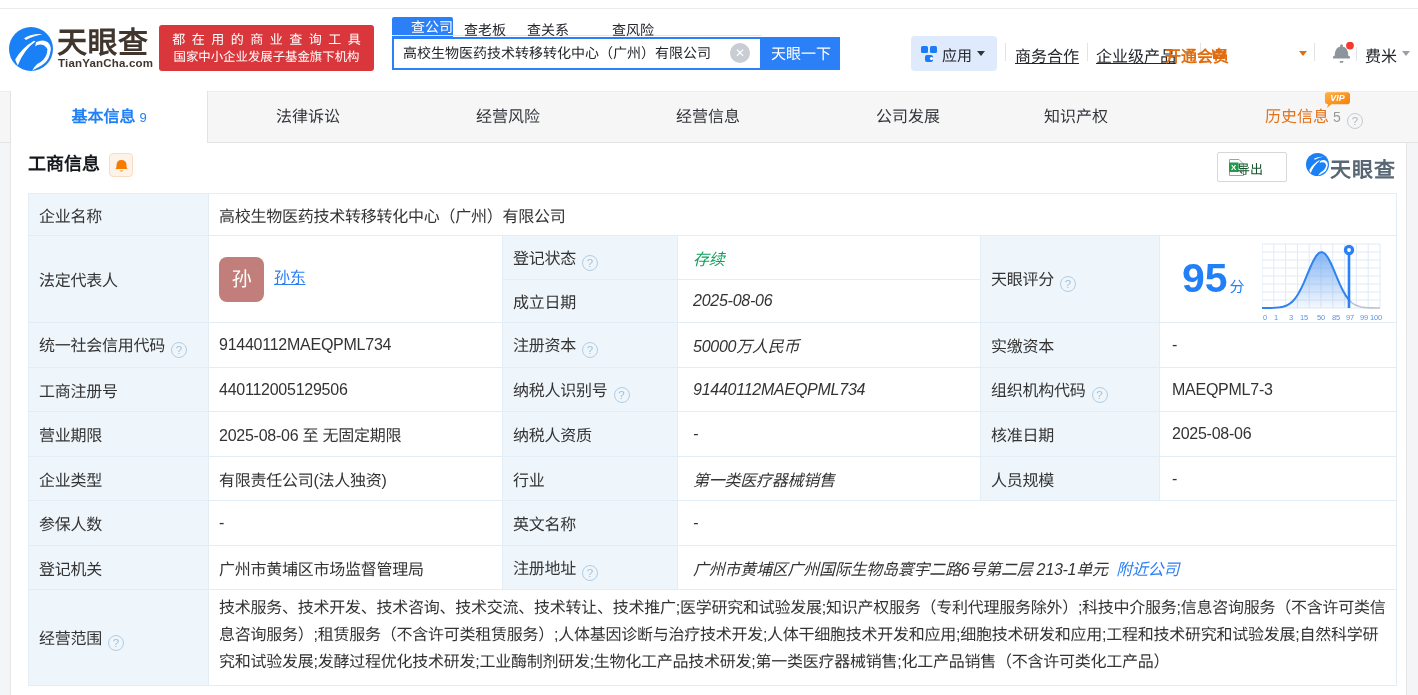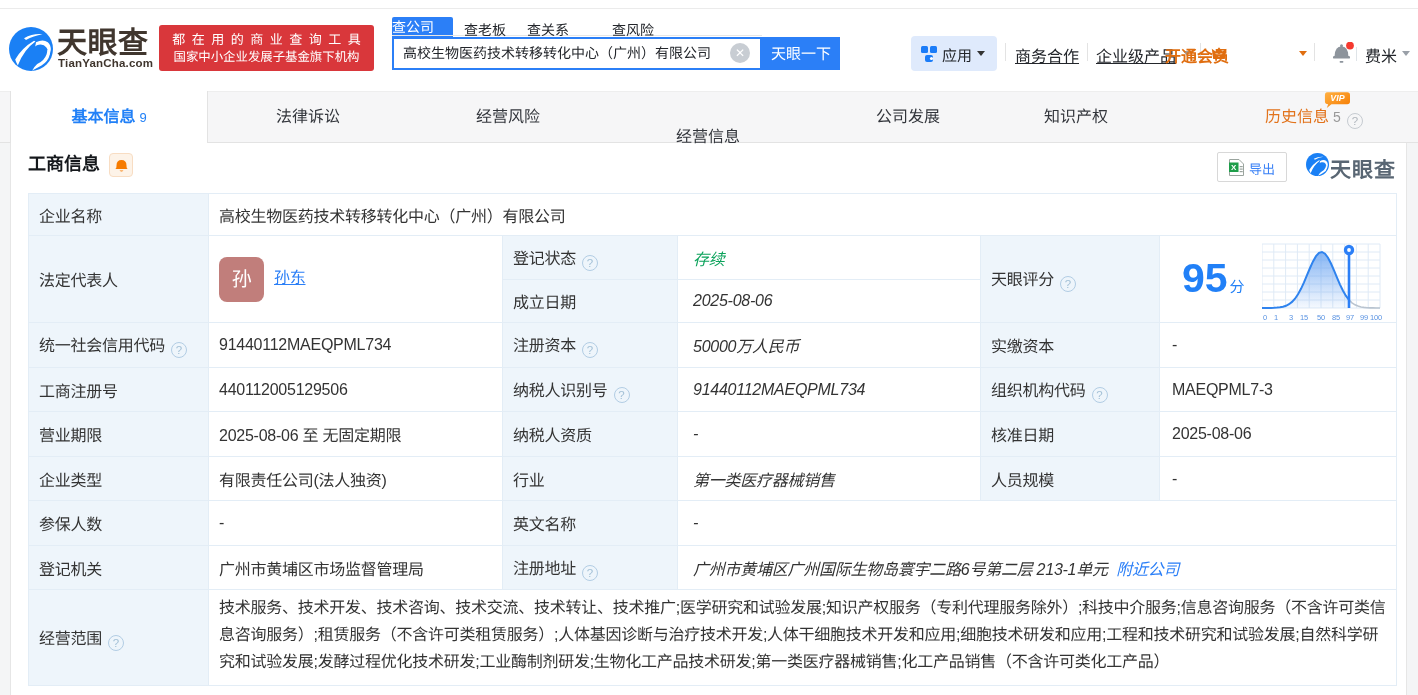--- a/index.html
+++ b/index.html
@@ -7,21 +7,21 @@
   body { font-family:"Liberation Sans", sans-serif; color:#333; background:#fff; position:relative; }
   .abs { position:absolute; }
   
   #topline { top:8px; left:0; width:1418px; height:1px; background:#ebebeb; }
   #logo { left:9px; top:27px; }
   #logotxt { left:57px; top:28px; font-size:30px; line-height:30px; font-weight:bold; color:#40362e; letter-spacing:0.5px; }
   #logosub { left:58px; top:57px; font-size:11.5px; font-weight:bold; color:#40362e; letter-spacing:0.2px; }
   #redbox { left:159px; top:25px; width:215px; height:46px; background:#d9373b; border-radius:3px; color:#fff; text-align:center; }
   #redbox .l1 { margin-top:5px; font-size:13px; letter-spacing:6.5px; text-indent:6.5px; line-height:19px; white-space:nowrap; }
   #redbox .l2 { font-size:12.4px; letter-spacing:0; line-height:17px; white-space:nowrap; }
-  #stab { left:392px; top:17px; width:61px; height:20px; background:#2b7ff7; color:#fff; font-size:14px; text-align:left; line-height:20px; border-radius:2px 2px 0 0; }
+  #stab { left:392px; top:17px; width:61px; height:20px; background:#2b7ff7; color:#fff; font-size:14px; text-align:right; line-height:20px; border-radius:2px 2px 0 0; }
   .snav { top:19px; font-size:14px; color:#23262b; }
   #sinput { left:392px; top:37px; width:370px; height:33px; border:2px solid #2b7ff7; background:#fff; font-size:14px; color:#23262b; line-height:29px; padding-left:9px; white-space:nowrap; overflow:hidden; }
   #sclear { left:730px; top:43px; width:20px; height:20px; border-radius:50%; background:#c8cdd3; color:#fff; font-size:12px; text-align:center; line-height:20px; }
   #sbtn { left:762px; top:37px; width:78px; height:33px; background:#2b7ff7; color:#fff; font-size:15px; text-align:center; line-height:33px; }
   #appchip { left:911px; top:36px; width:86px; height:35px; background:#dfeafc; border-radius:4px; }
   #appchip span { position:absolute; left:31px; top:8px; font-size:15px; color:#23262b; }
   .caret { width:0; height:0; border-left:4.5px solid transparent; border-right:4.5px solid transparent; border-top:5.5px solid #333; }
   .vsep { top:43px; width:1px; height:18px; background:#e3e3e3; }
   .hlink { top:43px; font-size:16px; color:#23262b;text-decoration:underline; }
   #vip-orange { left:1210px; top:43px; color:#e06e10; font-size:16px; }
@@ -32,21 +32,21 @@
   #activetab i { font-style:normal; font-weight:normal; font-size:13px; margin-left:4px; }
   .tab { top:91px; height:52px; line-height:52px; text-align:center; font-size:16px; color:#33363c; width:200px; }
   #histab { color:#e2731c; }
   #histab .cnt { color:#999; font-size:14px; margin-left:4px; }
   
   #pagebg { top:143px; left:0; width:1418px; height:552px; background:#f4f5f6; }
   #card { top:143px; left:10px; width:1397px; height:552px; background:#fff; border-left:1px solid #e6e6e6; border-right:1px solid #e6e6e6; }
   #sectitle { left:28px; top:153px; font-size:18px; line-height:22px; font-weight:bold; color:#15181c; }
   #bellbadge { left:109px; top:153px; width:24px; height:24px; background:#fdf3e8; border:1px solid #f8ddc3; border-radius:4px; }
   #exportbtn { left:1217px; top:152px; width:70px; height:30px; border:1px solid #d8d8d8; border-radius:2px; background:#fff; }
-  #exportbtn span { position:absolute; left:31px; top:6px; font-size:13px; color:#3b82f6; }
+  #exportbtn span { position:absolute; left:19px; top:6px; font-size:13px; color:#14532d; }
   #wmtext { left:1330px; top:153px; font-size:21px; font-weight:bold; color:#596673; letter-spacing:1px; }
   
   #tbl { position:absolute; left:28px; top:193px; width:1368px; border-collapse:collapse; table-layout:fixed; font-size:16px; color:#333; letter-spacing:-0.25px; }
   #tbl td { border:1px solid #e3edf6; padding:0 0 0 10px; }
   #tbl td.lab { background:#eef5fb; }
   #tbl td.v4 { padding-left:15px;font-style:italic; }
   #tbl td.v6 { padding-left:12px;margin-left:28px; }
   .q { display:inline-block; width:16px; height:16px; border:1px solid #b2cde4; border-radius:50%; color:#a3c0d6; font-size:11.5px; line-height:14px; text-align:center; vertical-align:-3px; margin-left:6px; letter-spacing:0; }
   a.lnk { color:#2b7ff7; text-decoration:none; }
   .green { color:#0da35c; }
@@ -116,21 +116,21 @@
 </svg>
 <div class="abs" style="left:1356px;top:47px;width:1px;height:14px;background:#dfe4e8;"></div>
 <div class="abs" id="feimi">费米</div>
 <div class="abs caret" style="left:1402px;top:51px;border-top-color:#9aa0a8;"></div>
 
 <div class="abs" id="tabbar"></div>
 <div class="abs" id="pagebg"></div>
 <div class="abs" id="card"></div>
 <div class="abs tab" style="left:208px;">法律诉讼</div>
 <div class="abs tab" style="left:408px;">经营风险</div>
-<div class="abs tab" style="left:608px;margin-top:20px;">经营信息</div>
+<div class="abs tab" style="left:608px;">经营信息</div>
 <div class="abs tab" style="left:808px;">公司发展</div>
 <div class="abs tab" style="left:976px;">知识产权</div>
 <div class="abs tab" id="histab" style="left:1214px;">历史信息<span class="cnt">5</span><span class="q" style="border-color:#c6cbd1;color:#b0b6bd;">?</span></div>
 <div class="abs" id="activetab">基本信息<i>9</i></div>
 <svg class="abs" style="left:1324px;top:92px;" width="26" height="17" viewBox="0 0 28 18">
   <defs>
       <linearGradient id="vg" x1="0" y1="0" x2="1" y2="1">
     <stop offset="0" stop-color="#ffb143"></stop>
         <stop offset="1" stop-color="#f57a00"></stop>
   </linearGradient>

